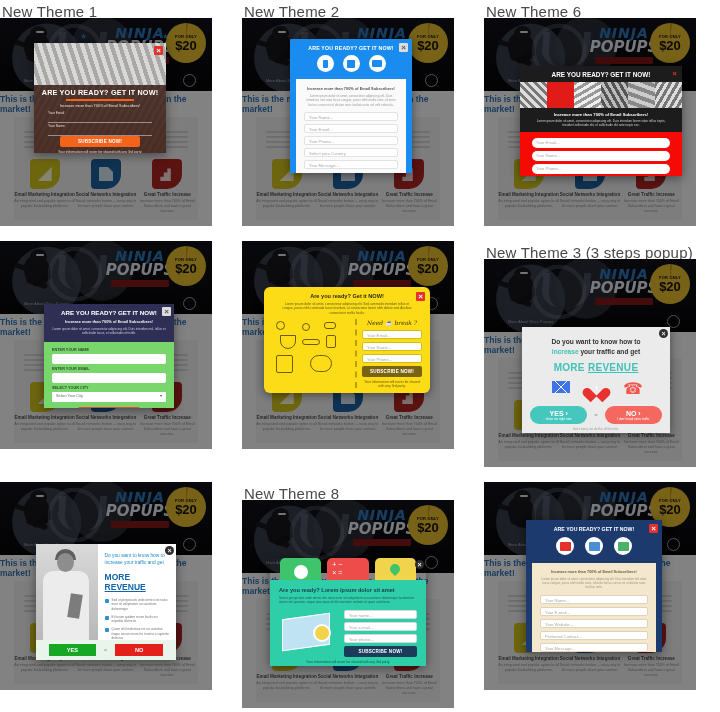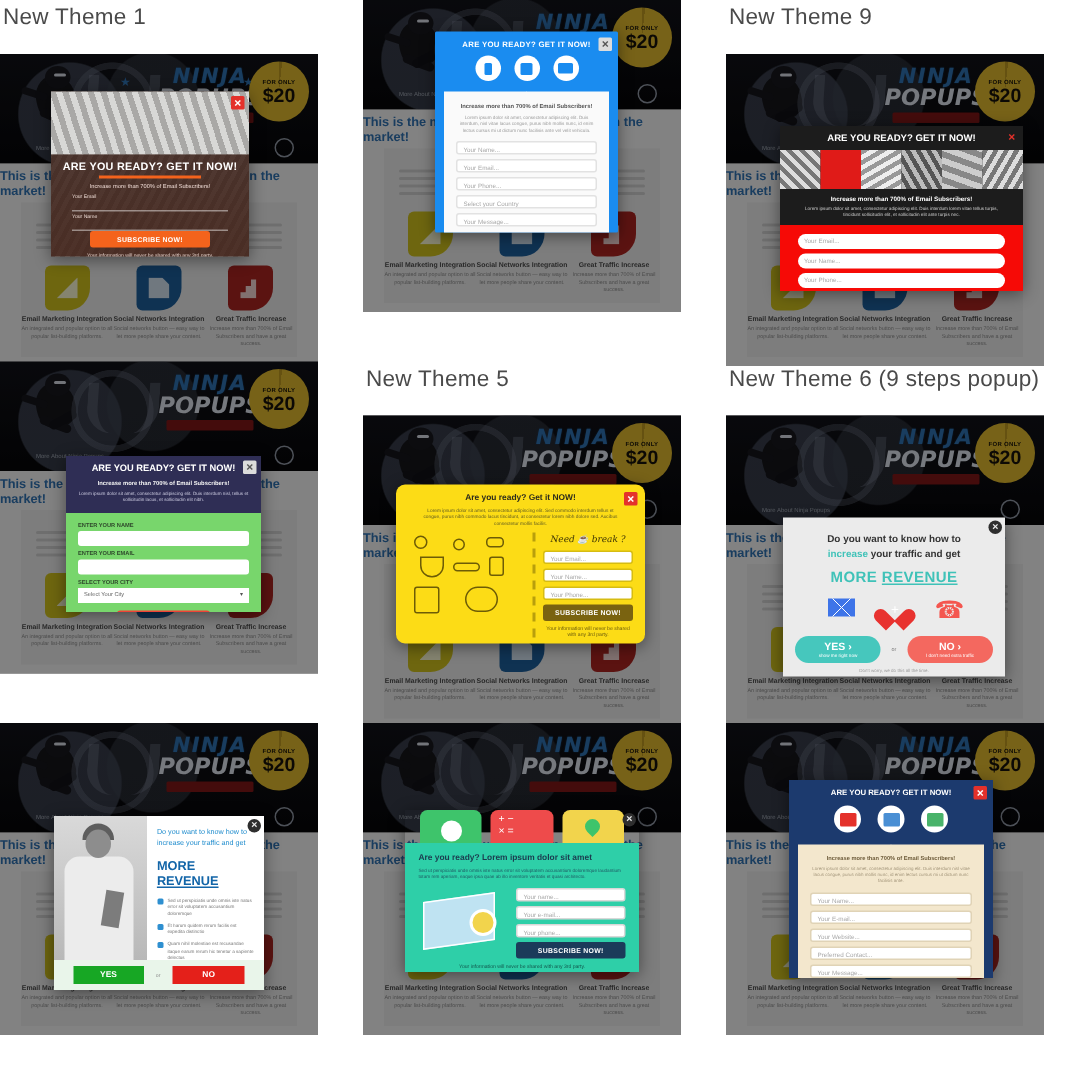--- a/index.html
+++ b/index.html
@@ -5,21 +5,21 @@
   * { box-sizing: border-box; margin:0; padding:0; }
   html,body { width:720px; height:712px; }
   body {
     background:#ffffff;
     font-family:"Liberation Sans", sans-serif;
     color:#333;
     overflow:hidden;
   }
   .grid { display:grid; grid-template-columns:235px 235px 235px; column-gap:7px; row-gap:0px; padding:0; }
   .cell { width:235px; height:241px; }
-  .cell-title { font-size:15px; color:#4a4a4a; font-weight:400; letter-spacing:.2px; padding:2px 0 4px 2px; height:36px; line-height:19px; white-space:nowrap; }
+  .cell-title { font-size:15px; color:#4a4a4a; font-weight:400; letter-spacing:.2px; padding:2px 0 4px 2px; height:18px; line-height:19px; white-space:nowrap; }
   .thumb { position:relative; width:212px; height:208px; overflow:hidden; background:#2b2b2b; }
 
   
   .lp { position:absolute; inset:0; background:#ededed; }
   .lp-hero { position:absolute; left:0; top:0; right:0; height:73px; background:#0d0d10;
              background-image:
                radial-gradient(circle at 22% 55%, rgba(60,66,80,.85) 0 34px, rgba(0,0,0,0) 35px),
                radial-gradient(circle at 48% 40%, rgba(48,52,62,.7) 0 30px, rgba(0,0,0,0) 31px),
                linear-gradient(180deg,#101117 0%,#060608 100%);
              overflow:hidden; }
@@ -313,20 +313,21 @@
             <div class="fi"></div>
         </div>
         <div class="btn cta">SUBSCRIBE NOW!</div>
         <div class="priv pv">Your information will never be shared with any 3rd party.</div>
         <div class="xbtn x-red" style="right:3px;top:3px">×</div>
       </div>
     </div>
   </div>
 
   <div class="cell">
+    <div class="cell-title">New Theme 2</div>
     <div class="thumb">
       <div class="lp">
         <div class="lp-hero">
           <div class="ninja">
               <div class="body"></div>
               <div class="head"></div>
               <div class="eye"></div>
               <div class="arm"></div>
               <div class="leg"></div>
               <div class="leg2"></div>
@@ -397,21 +398,21 @@
           <div class="fld">Select your Country</div>
           <div class="fld">Your Message...</div>
 
         </div>
         <div class="xbtn x-gray" style="right:4px;top:4px">×</div>
       </div>
     </div>
   </div>
 
   <div class="cell">
-    <div class="cell-title">New Theme 9</div>
+    <div class="cell-title">New Theme 6</div>
     <div class="thumb">
       <div class="lp">
         <div class="lp-hero">
           <div class="ninja">
               <div class="body"></div>
               <div class="head"></div>
               <div class="eye"></div>
               <div class="arm"></div>
               <div class="leg"></div>
               <div class="leg2"></div>
@@ -555,21 +556,20 @@
           <div class="sel">Select Your City</div>
           <div class="btn cta">SUBSCRIBE NOW!</div>
 
         </div>
         <div class="xbtn x-gray" style="right:3px;top:3px">×</div>
       </div>
     </div>
   </div>
 
   <div class="cell">
-    <div class="cell-title">New Theme 5</div>
     <div class="thumb">
       <div class="lp">
         <div class="lp-hero">
           <div class="ninja">
               <div class="body"></div>
               <div class="head"></div>
               <div class="eye"></div>
               <div class="arm"></div>
               <div class="leg"></div>
               <div class="leg2"></div>
@@ -641,21 +641,21 @@
             <div class="btn cta">SUBSCRIBE NOW!</div>
             <div class="priv pv">Your information will never be shared with any 3rd party.</div>
           </div>
         </div>
         <div class="xbtn x-red" style="right:5px;top:5px">×</div>
       </div>
     </div>
   </div>
 
   <div class="cell">
-    <div class="cell-title">New Theme 6 (9 steps popup)</div>
+    <div class="cell-title">New Theme 3 (3 steps popup)</div>
     <div class="thumb">
       <div class="lp">
         <div class="lp-hero">
           <div class="ninja">
               <div class="body"></div>
               <div class="head"></div>
               <div class="eye"></div>
               <div class="arm"></div>
               <div class="leg"></div>
               <div class="leg2"></div>
@@ -825,20 +825,21 @@
           <span class="or">or</span>
           <span class="no">NO</span>
         </div>
 
         <div class="xbtn x-circ" style="right:2px;top:2px">×</div>
       </div>
     </div>
   </div>
 
   <div class="cell">
+    <div class="cell-title">New Theme 8</div>
     <div class="thumb">
       <div class="lp">
         <div class="lp-hero">
           <div class="ninja">
               <div class="body"></div>
               <div class="head"></div>
               <div class="eye"></div>
               <div class="arm"></div>
               <div class="leg"></div>
               <div class="leg2"></div>

